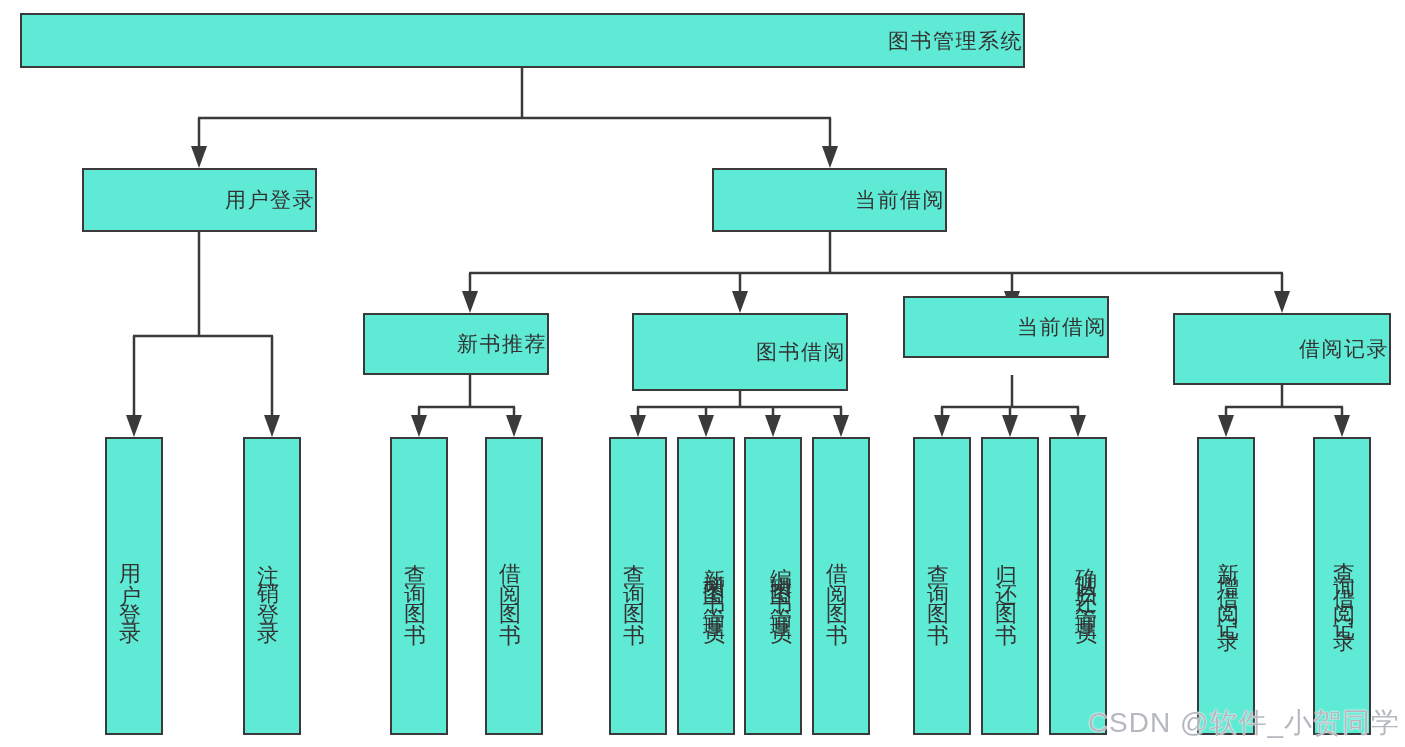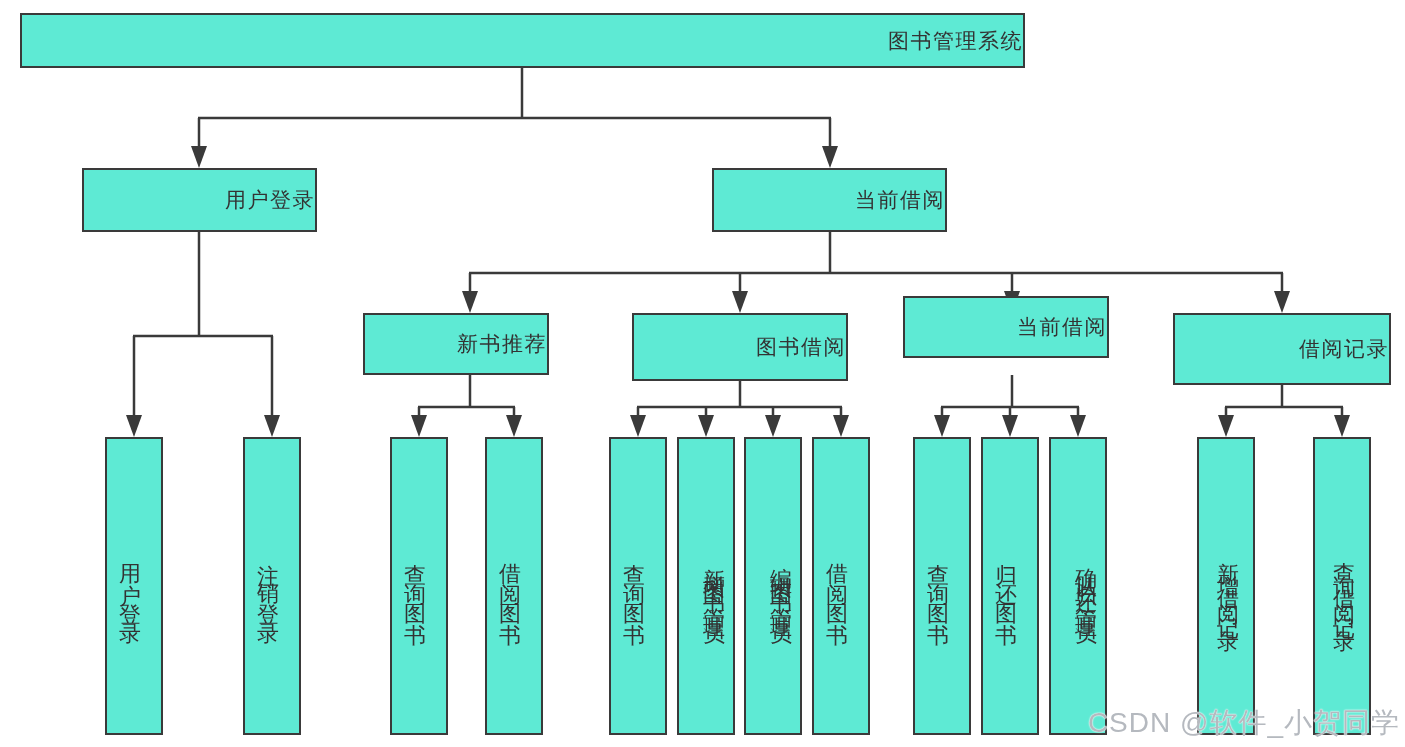--- a/index.html
+++ b/index.html
@@ -108,21 +108,21 @@
   <div class="node" style="left:82px;top:168px;width:235px;height:64px">
     <span class="hlabel">用户登录</span>
   </div>
   <div class="node" style="left:712px;top:168px;width:235px;height:64px">
     <span class="hlabel">当前借阅</span>
   </div>
 
   <div class="node" style="left:363px;top:313px;width:186px;height:62px">
     <span class="hlabel">新书推荐</span>
   </div>
-  <div class="node" style="left:632px;top:313px;width:216px;height:68px">
+  <div class="node" style="left:632px;top:313px;width:216px;height:78px">
     <span class="hlabel">图书借阅</span>
   </div>
   <div class="node" style="left:903px;top:296px;width:206px;height:62px">
     <span class="hlabel">当前借阅</span>
   </div>
   <div class="node" style="left:1173px;top:313px;width:218px;height:72px">
     <span class="hlabel">借阅记录</span>
   </div>
 
   <div class="node" style="left:105px;top:437px;width:58px;height:298px">

